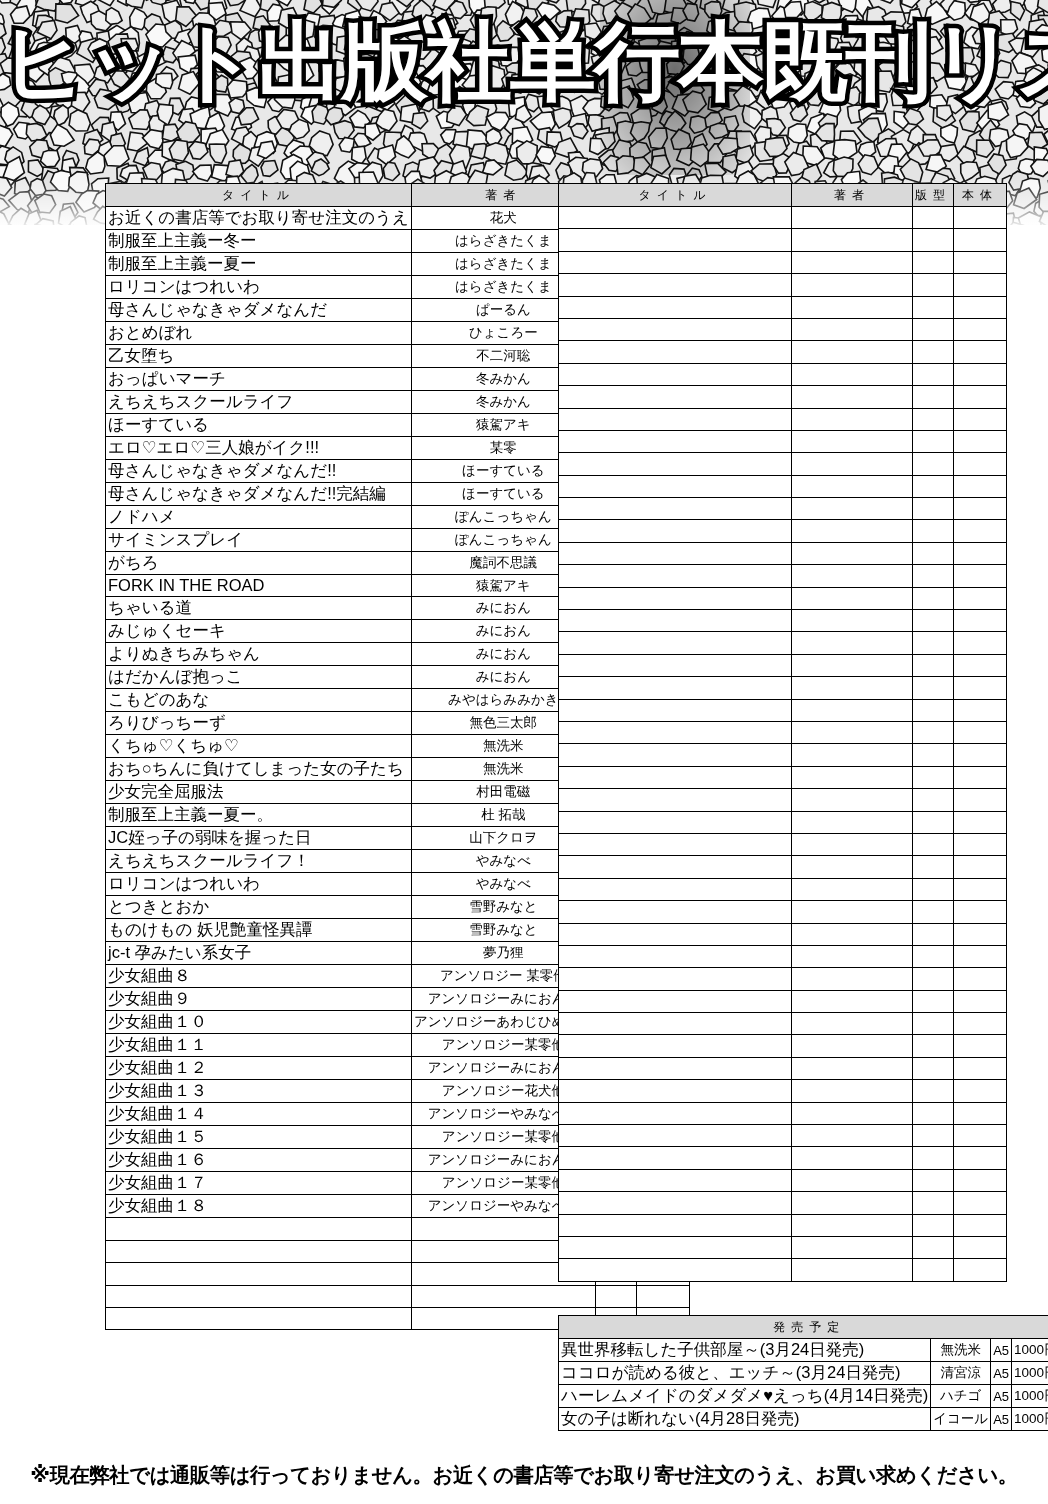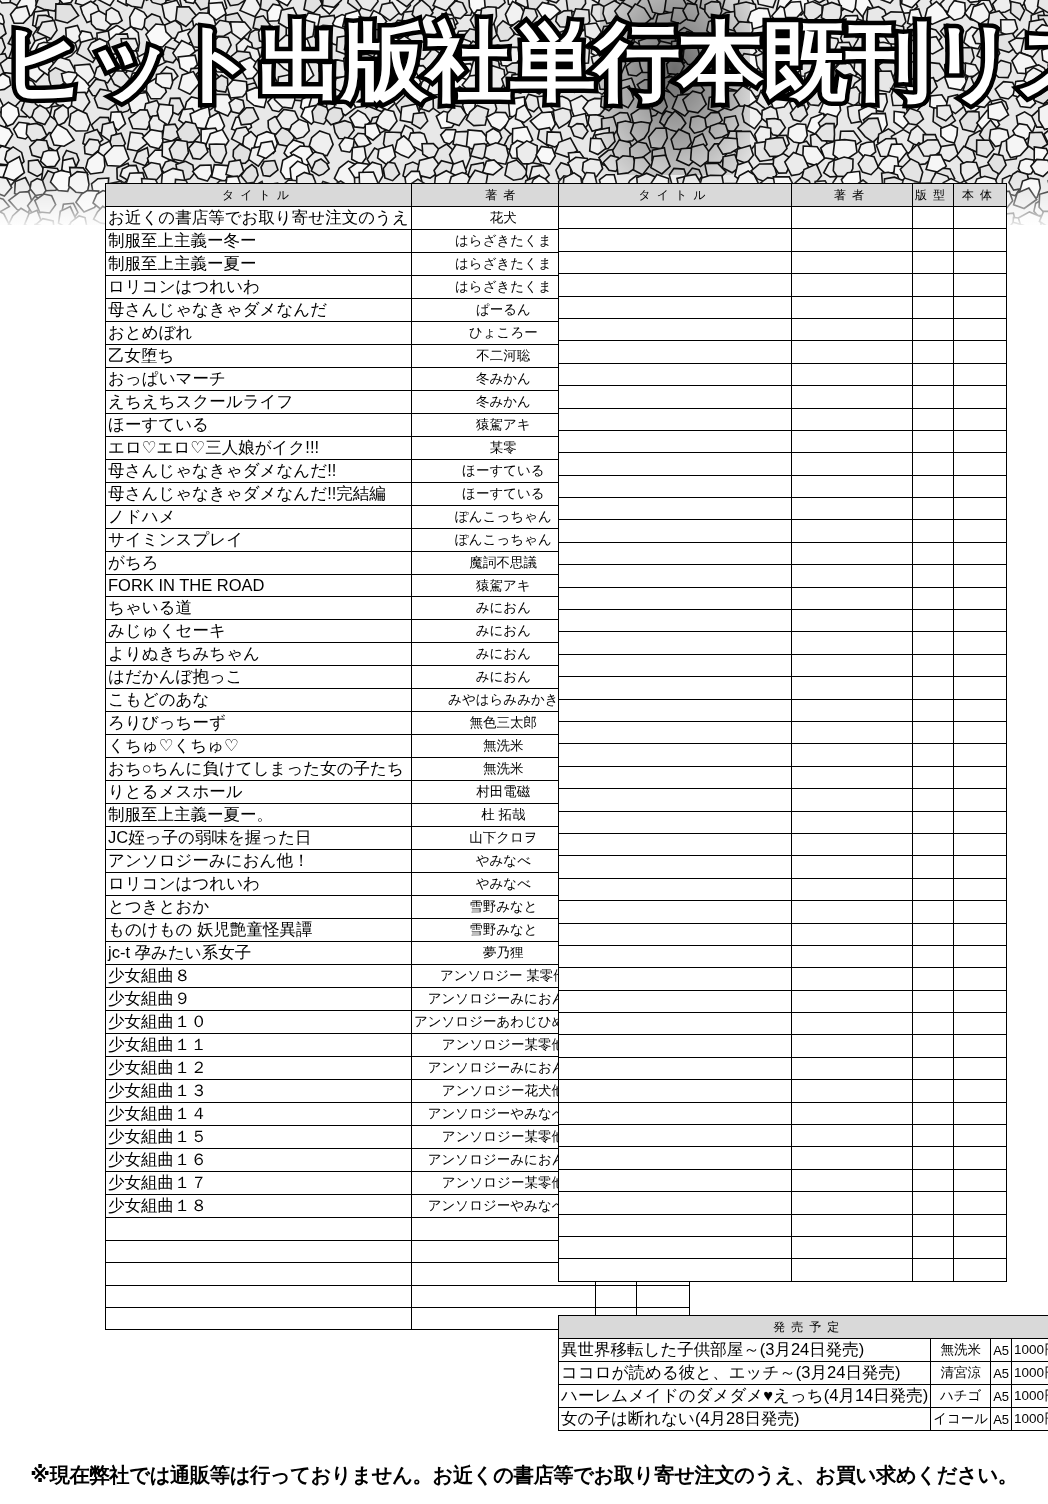--- a/index.html
+++ b/index.html
@@ -1303,39 +1303,39 @@
           <td class="c-size">A5</td>
           <td class="c-price">1000円</td>
         </tr>
         <tr>
           <td class="c-title sq-xs">おち○ちんに負けてしまった女の子たち</td>
           <td class="c-author">無洗米</td>
           <td class="c-size">A5</td>
           <td class="c-price">1000円</td>
         </tr>
         <tr>
-          <td class="c-title">りとるメスホール</td>
+          <td class="c-title">少女完全屈服法</td>
           <td class="c-author">村田電磁</td>
           <td class="c-size">A5</td>
           <td class="c-price">1000円</td>
         </tr>
         <tr>
           <td class="c-title">制服至上主義ー夏ー。</td>
           <td class="c-author">杜 拓哉</td>
           <td class="c-size">A5</td>
           <td class="c-price">1000円</td>
         </tr>
         <tr>
           <td class="c-title">JC姪っ子の弱味を握った日</td>
           <td class="c-author">山下クロヲ</td>
           <td class="c-size">A5</td>
           <td class="c-price">1000円</td>
         </tr>
         <tr>
-          <td class="c-title">アンソロジーみにおん他！</td>
+          <td class="c-title">えちえちスクールライフ！</td>
           <td class="c-author">やみなべ</td>
           <td class="c-size">A5</td>
           <td class="c-price">1000円</td>
         </tr>
         <tr>
           <td class="c-title">ロリコンはつれいわ</td>
           <td class="c-author">やみなべ</td>
           <td class="c-size">A5</td>
           <td class="c-price">1000円</td>
         </tr>

